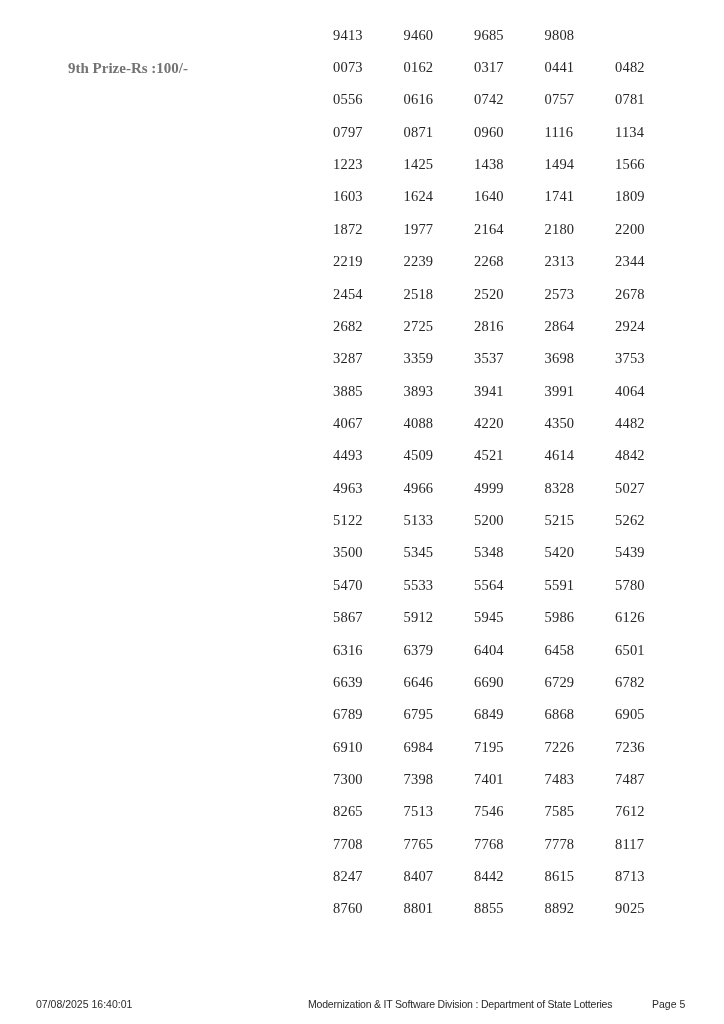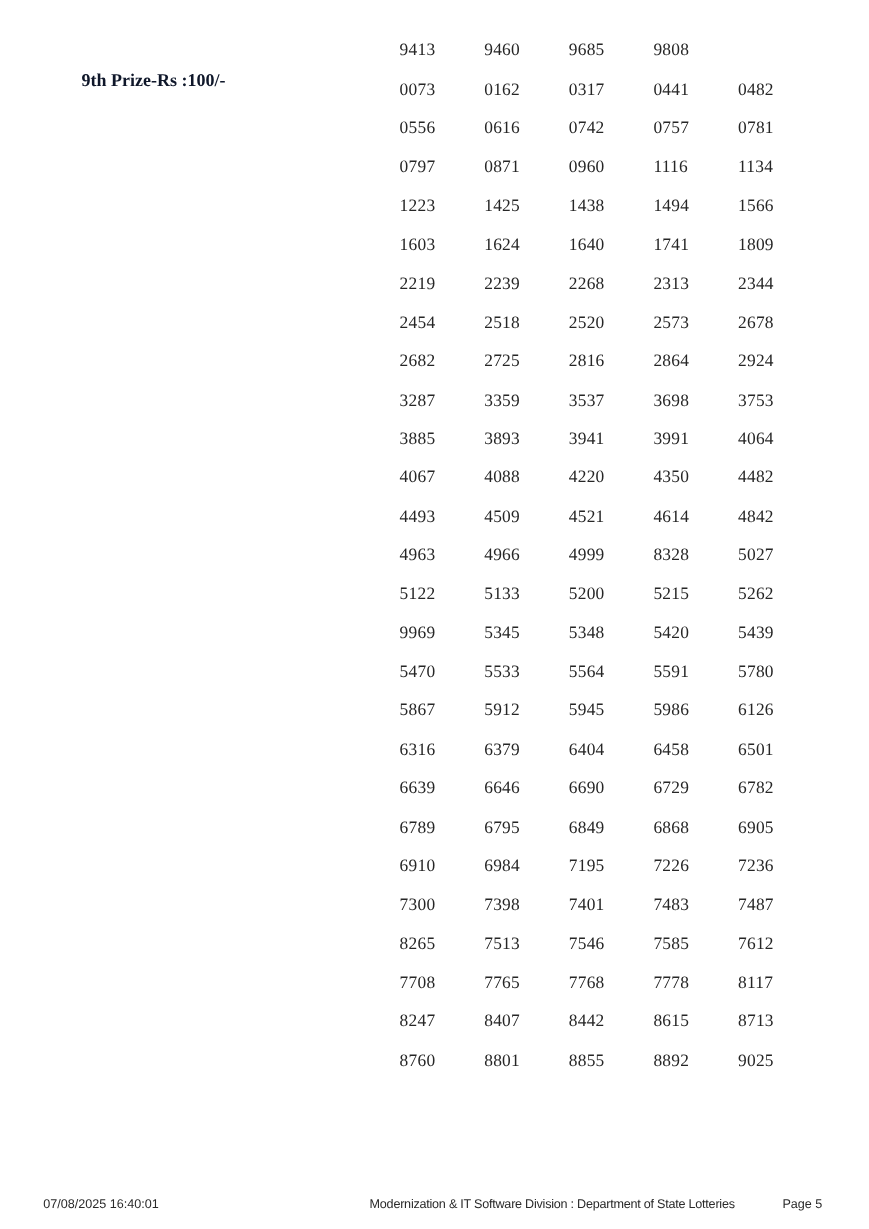--- a/index.html
+++ b/index.html
@@ -15,32 +15,32 @@
     overflow: hidden;
     font-family: "Liberation Serif", serif;
   }
   .prize-label {
     position: absolute;
     left: 68px;
     top: 60px;
     font-size: 15px;
     line-height: 16px;
     font-weight: bold;
-    color: #0f172a;
+    color: #737373;
     white-space: nowrap;
   }
   .grid {
     position: absolute;
     left: 333px;
     top: 19px;
   }
   .row {
     display: flex;
     height: 32.36px;
-    align-items: flex-end;
+    align-items: center;
   }
   .cell {
     width: 70.5px;
     font-size: 14.5px;
     color: #262626;
     letter-spacing: 0.2px;
     text-align: left;
     white-space: nowrap;
   }
   .footer {
@@ -117,20 +117,27 @@
         <span class="cell">1566</span>
       </div>
       <div class="row">
         <span class="cell">1603</span>
         <span class="cell">1624</span>
         <span class="cell">1640</span>
         <span class="cell">1741</span>
         <span class="cell">1809</span>
       </div>
       <div class="row">
+        <span class="cell">1872</span>
+        <span class="cell">1977</span>
+        <span class="cell">2164</span>
+        <span class="cell">2180</span>
+        <span class="cell">2200</span>
+      </div>
+      <div class="row">
         <span class="cell">2219</span>
         <span class="cell">2239</span>
         <span class="cell">2268</span>
         <span class="cell">2313</span>
         <span class="cell">2344</span>
       </div>
       <div class="row">
         <span class="cell">2454</span>
         <span class="cell">2518</span>
         <span class="cell">2520</span>
@@ -180,21 +187,21 @@
         <span class="cell">5027</span>
       </div>
       <div class="row">
         <span class="cell">5122</span>
         <span class="cell">5133</span>
         <span class="cell">5200</span>
         <span class="cell">5215</span>
         <span class="cell">5262</span>
       </div>
       <div class="row">
-        <span class="cell">9969</span>
+        <span class="cell">3500</span>
         <span class="cell">5345</span>
         <span class="cell">5348</span>
         <span class="cell">5420</span>
         <span class="cell">5439</span>
       </div>
       <div class="row">
         <span class="cell">5470</span>
         <span class="cell">5533</span>
         <span class="cell">5564</span>
         <span class="cell">5591</span>

